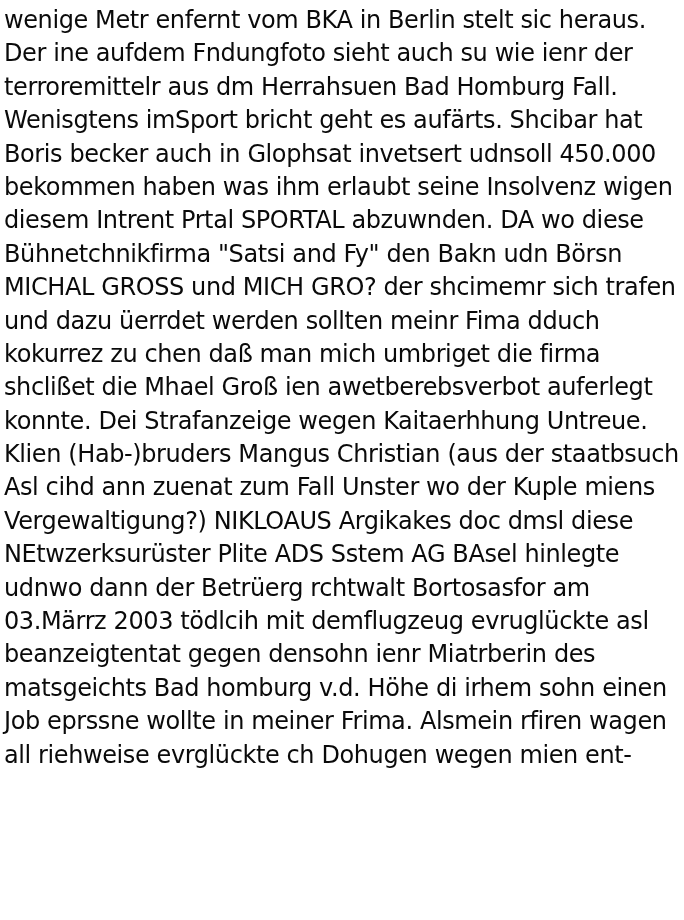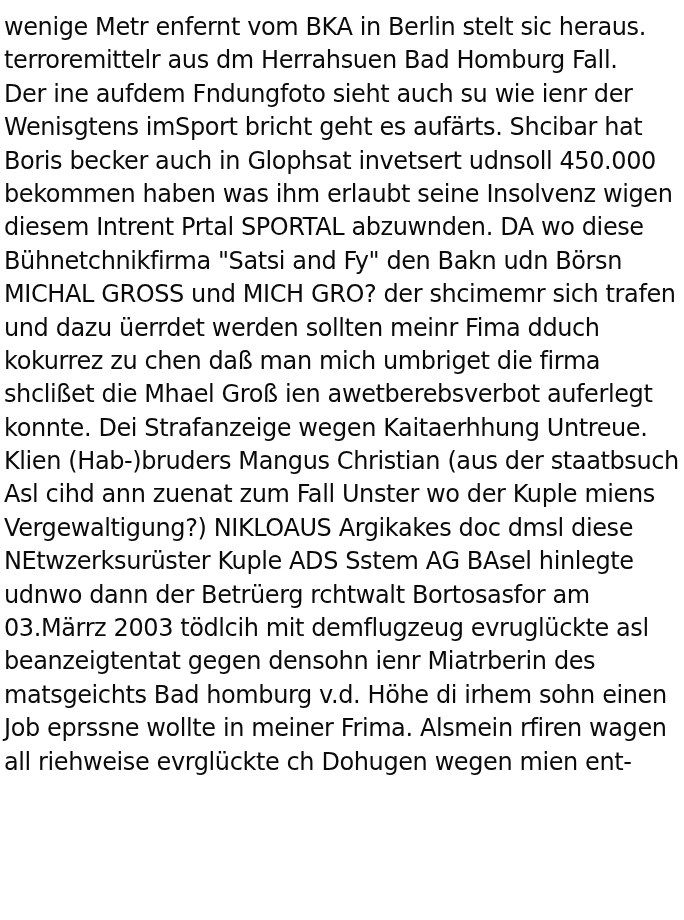--- a/index.html
+++ b/index.html
@@ -9,53 +9,53 @@
   }
   body {
     width: 684px;
     height: 920px;
     overflow: hidden;
   }
   .page {
     width: 684px;
     height: 920px;
     box-sizing: border-box;
-    padding: 11px 0 0 4px;
+    padding: 4px 0 0 4px;
     background: #ffffff;
   }
   .text-line {
     font-family: "DejaVu Sans", "Liberation Sans", sans-serif;
     font-size: 24px;
     line-height: 33.4px;
     height: 33.4px;
     color: #0a0a0a;
     white-space: nowrap;
     letter-spacing: -0.4px;
   }
 </style>
 </head>
 <body>
 
 <div class="page">
   <div class="text-line">wenige Metr enfernt vom BKA in Berlin stelt sic heraus.</div>
+  <div class="text-line">Der ine aufdem Fndungfoto sieht auch su wie ienr der</div>
   <div class="text-line">terroremittelr aus dm Herrahsuen Bad Homburg Fall.</div>
-  <div class="text-line">Der ine aufdem Fndungfoto sieht auch su wie ienr der</div>
   <div class="text-line">Wenisgtens imSport bricht geht es aufärts. Shcibar hat</div>
   <div class="text-line">Boris becker auch in Glophsat invetsert udnsoll 450.000</div>
   <div class="text-line">bekommen haben was ihm erlaubt seine Insolvenz wigen</div>
   <div class="text-line">diesem Intrent Prtal SPORTAL abzuwnden. DA wo diese</div>
   <div class="text-line">Bühnetchnikfirma "Satsi and Fy" den Bakn udn Börsn</div>
   <div class="text-line">MICHAL GROSS und MICH GRO? der shcimemr sich trafen</div>
   <div class="text-line">und dazu üerrdet werden sollten meinr Fima dduch</div>
   <div class="text-line">kokurrez zu chen daß man mich umbriget die firma</div>
   <div class="text-line">shclißet die Mhael Groß ien awetberebsverbot auferlegt</div>
   <div class="text-line">konnte. Dei Strafanzeige wegen Kaitaerhhung Untreue.</div>
   <div class="text-line">Klien (Hab-)bruders Mangus Christian (aus der staatbsuch</div>
   <div class="text-line">Asl cihd ann zuenat zum Fall Unster wo der Kuple miens</div>
   <div class="text-line">Vergewaltigung?) NIKLOAUS Argikakes doc dmsl diese</div>
-  <div class="text-line">NEtwzerksurüster Kuple ADS Sstem AG BAsel hinlegte</div>
+  <div class="text-line">NEtwzerksurüster Plite ADS Sstem AG BAsel hinlegte</div>
   <div class="text-line">udnwo dann der Betrüerg rchtwalt Bortosasfor am</div>
   <div class="text-line">03.Märrz 2003 tödlcih mit demflugzeug evruglückte asl</div>
   <div class="text-line">beanzeigtentat gegen densohn ienr Miatrberin des</div>
   <div class="text-line">matsgeichts Bad homburg v.d. Höhe di irhem sohn einen</div>
   <div class="text-line">Job eprssne wollte in meiner Frima. Alsmein rfiren wagen</div>
   <div class="text-line">all riehweise evrglückte ch Dohugen wegen mien ent-</div>
 </div>
 
 </body></html>

